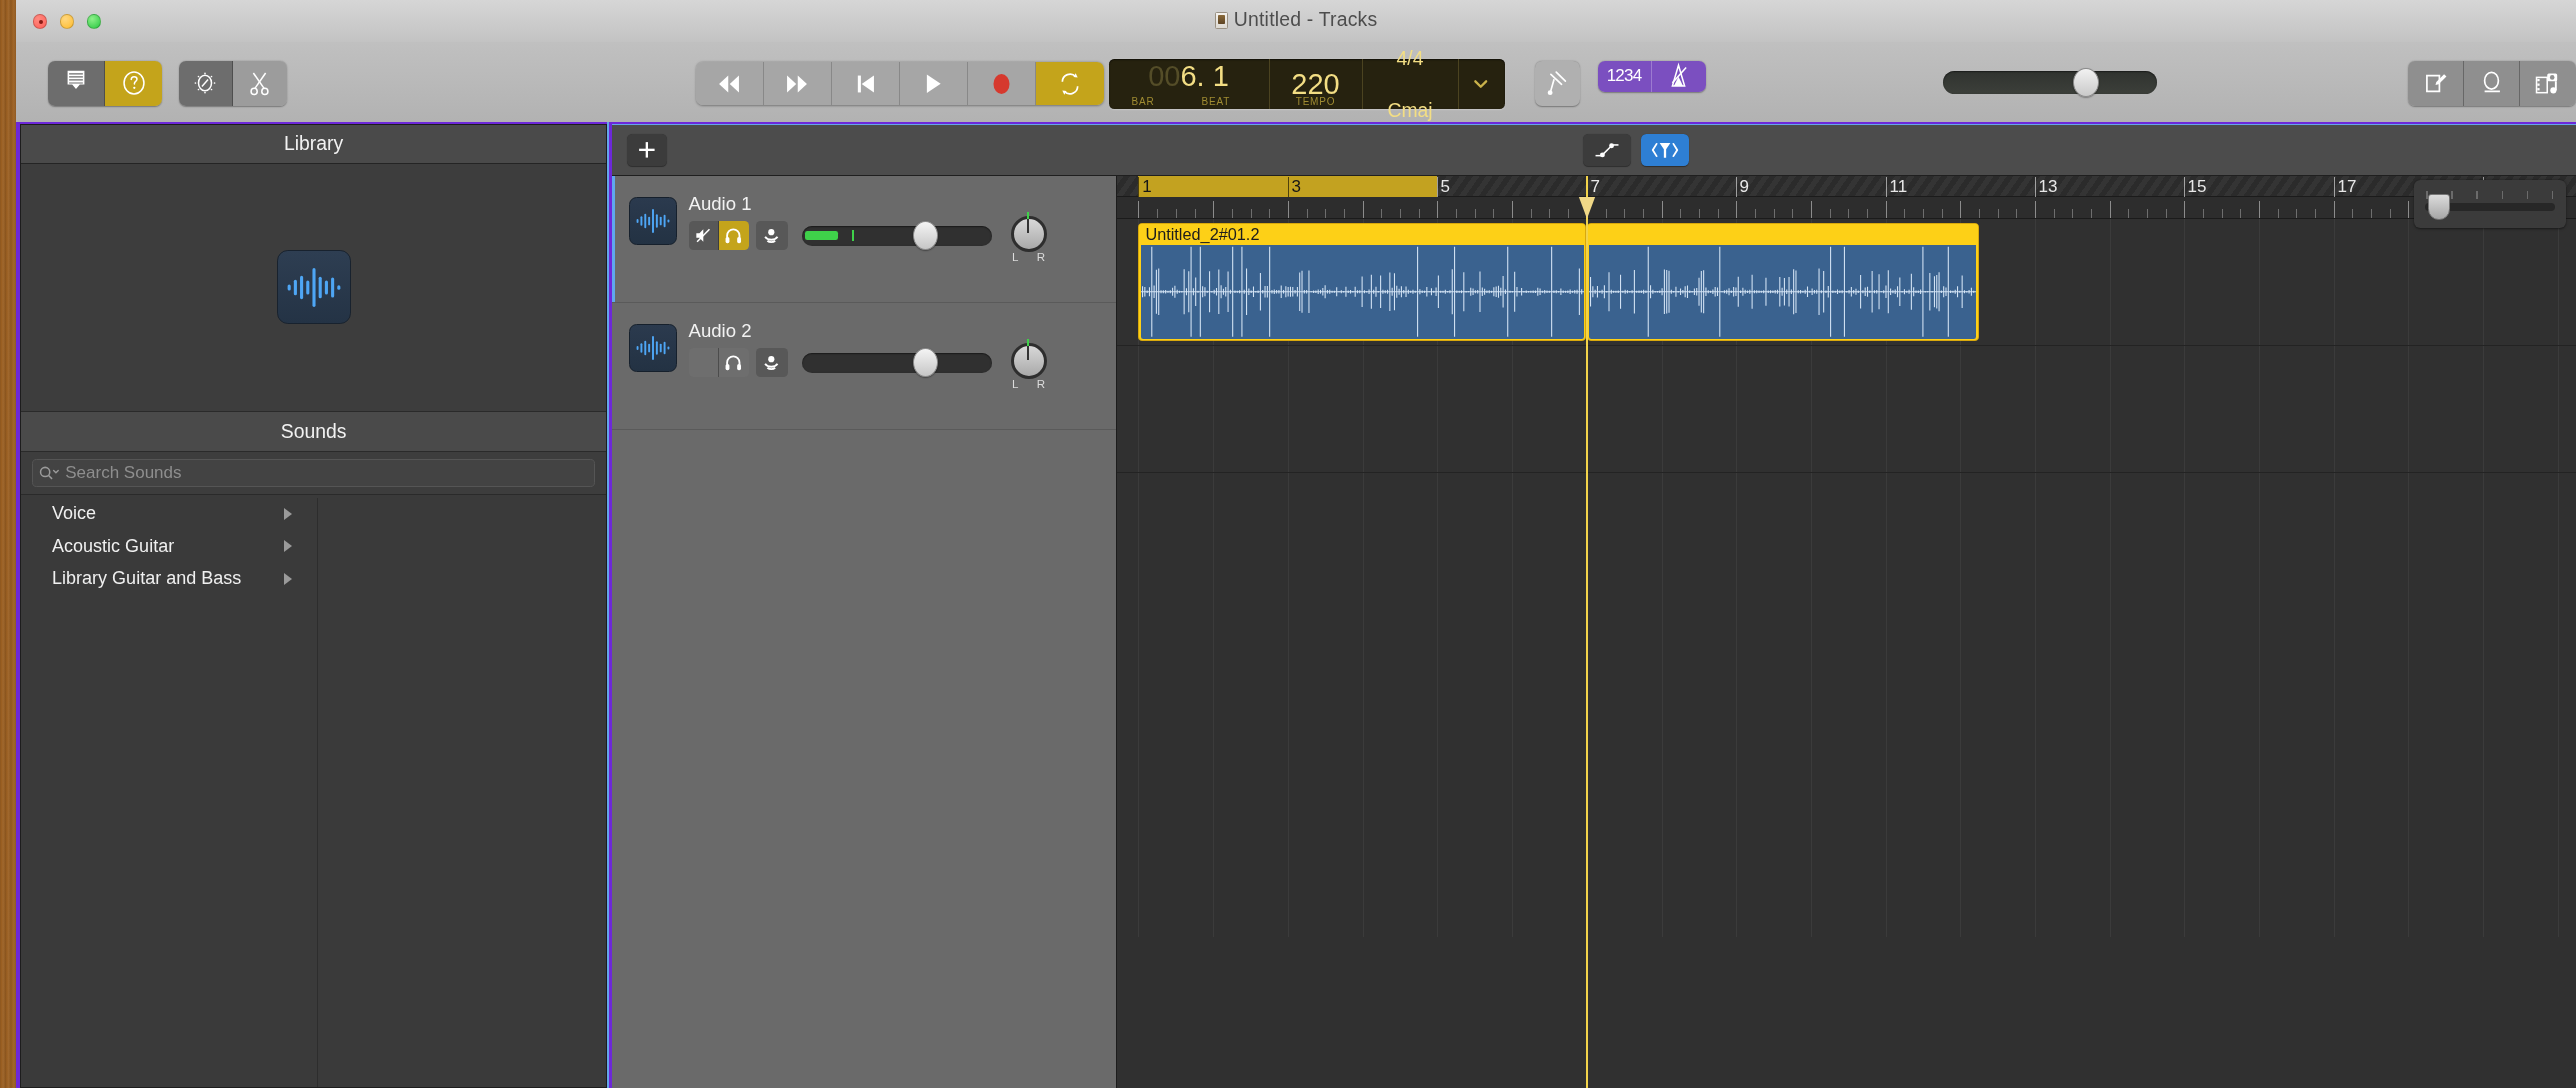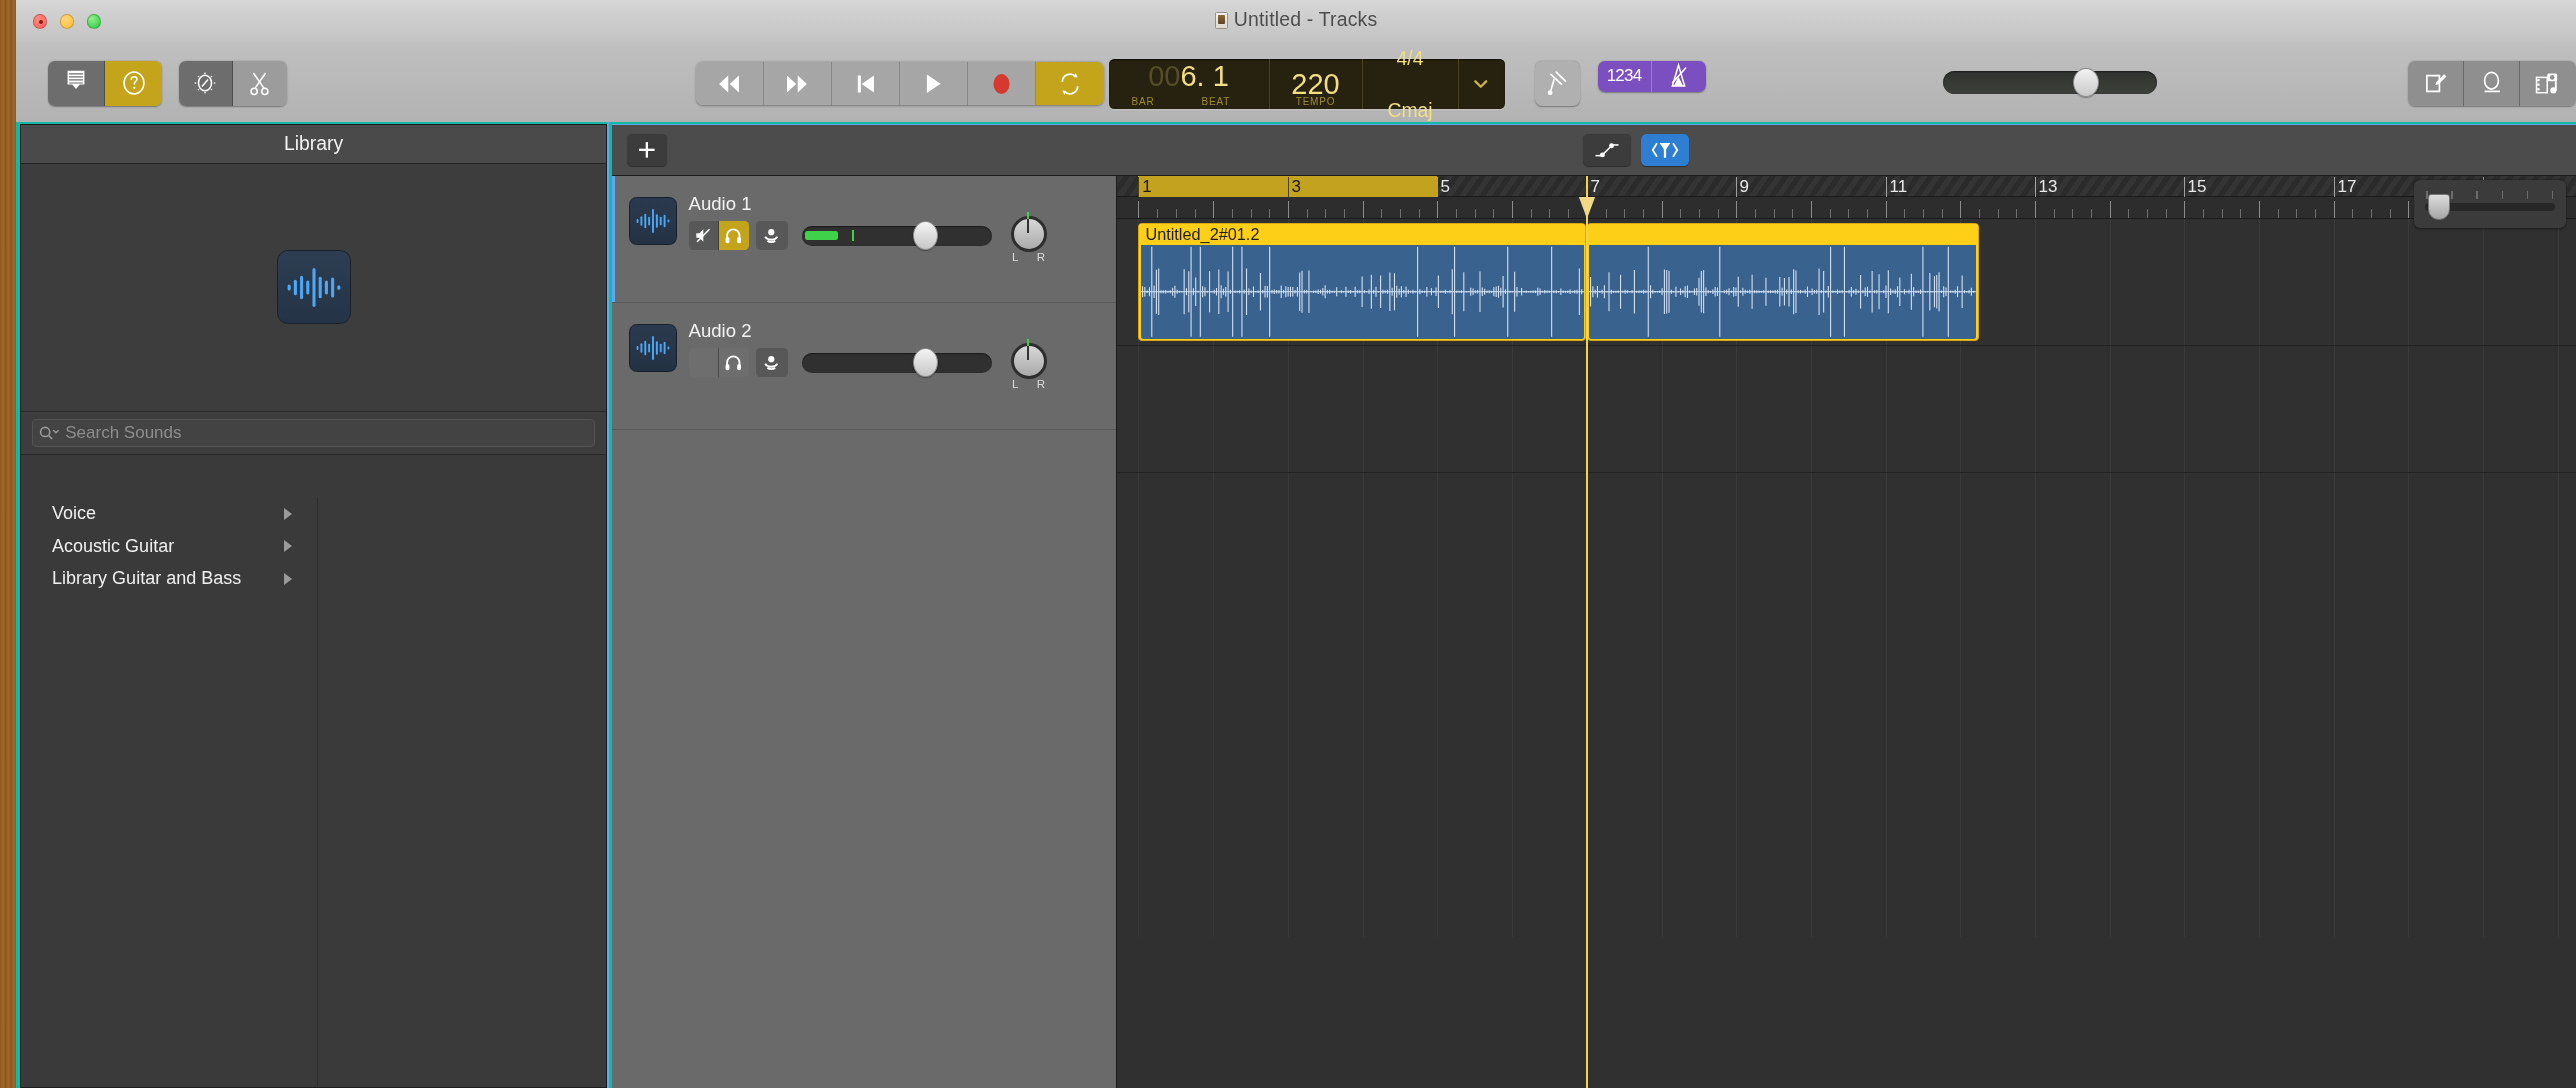--- a/index.html
+++ b/index.html
@@ -91,21 +91,21 @@
   #master-slider .trk{ position:absolute; inset:0; border-radius:11.6px;
     background:linear-gradient(#30332f,#3c3f3a); box-shadow:inset 0 0.8px 1.5px rgba(0,0,0,.6); }
   #master-slider .knb{ position:absolute; left:142px; top:-3.1px; width:26px; height:29px;
     border-radius:50%; background:linear-gradient(#f2f2f2,#c9c9c9);
     border:0.8px solid #8b8b8b; box-shadow:0 0.8px 1.5px rgba(0,0,0,.4); }
 
   #seg-right{ left:2392px; top:18.6px; height:45px; }
   #seg-right > div{ width:56px; background:#8f8f8f; }
 
   
-  #body{ position:absolute; left:0; top:122px; right:0; bottom:0; background:#14b8a6; }
+  #body{ position:absolute; left:0; top:122px; right:0; bottom:0; background:#6d28d9; }
 
   
   #library{ position:absolute; left:4.6px; top:1.5px; width:587px; bottom:0;
     background:#3a3a3a; border:0.8px solid #1d1d1d; }
   #lib-hdr{ height:39px; background:#4a4a4a; border-bottom:0.8px solid #242424;
     display:flex; align-items:center; justify-content:center;
     color:#f2f2f2; font-size:19.4px; }
   #lib-preview{ height:248px; background:#3d3d3d; border-bottom:0.8px solid #2a2a2a;
     display:flex; align-items:center; justify-content:center; }
   #sounds-hdr{ height:40px; background:#4a4a4a; border-bottom:0.8px solid #2a2a2a;
@@ -416,20 +416,21 @@
               <rect x="26" y="20" width="4" height="18" rx="2"></rect>
               <rect x="34" y="4" width="4" height="50" rx="2"></rect>
               <rect x="42" y="15" width="4" height="28" rx="2"></rect>
               <rect x="50" y="20" width="4" height="18" rx="2"></rect>
               <rect x="58" y="16" width="4" height="26" rx="2"></rect>
               <rect x="66" y="26" width="4" height="6" rx="2"></rect>
             </g>
           </svg>
         </div>
       </div>
+      <div id="sounds-hdr">Sounds</div>
       <div id="search-wrap">
         <div id="search-box">
           <svg width="20" height="15.5" viewBox="0 0 26 20">
             <circle cx="8" cy="9" r="6" fill="none" stroke="#9b9b9b" stroke-width="2"></circle>
             <line x1="12.5" y1="13.5" x2="17" y2="18" stroke="#9b9b9b" stroke-width="2"></line>
             <path d="M19 7 L22 10 L25 7" fill="none" stroke="#9b9b9b" stroke-width="1.8" stroke-linecap="round"></path>
           </svg>
           <span class="ph">Search Sounds</span>
         </div>
       </div>

